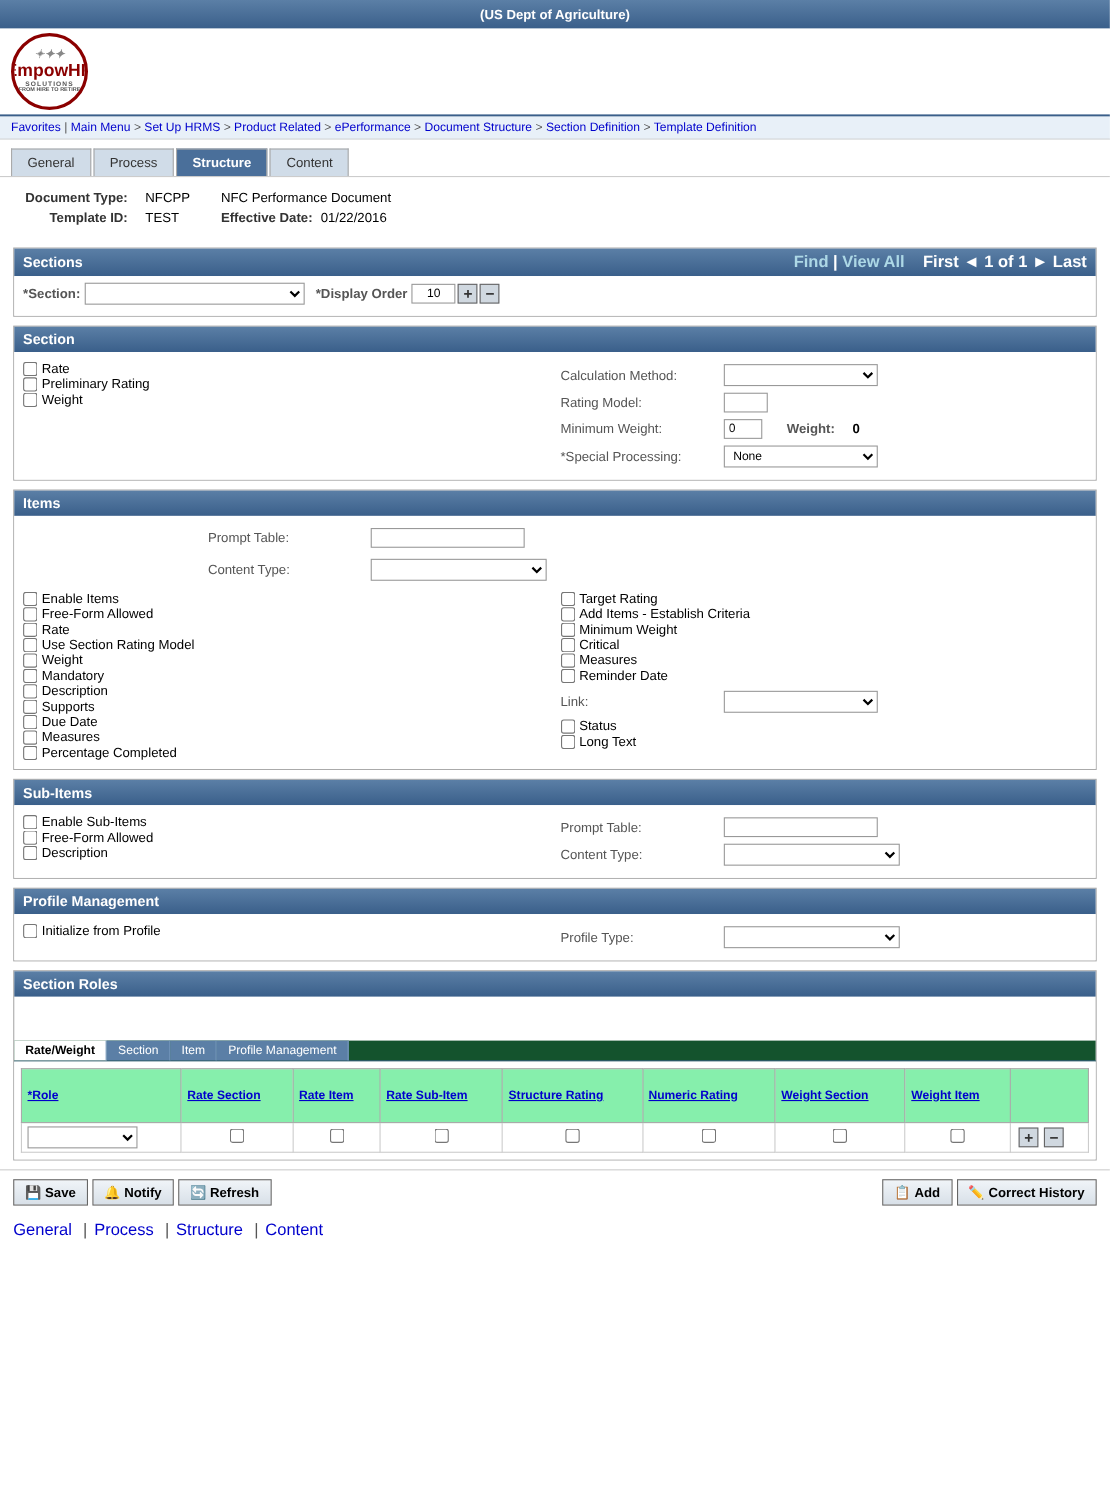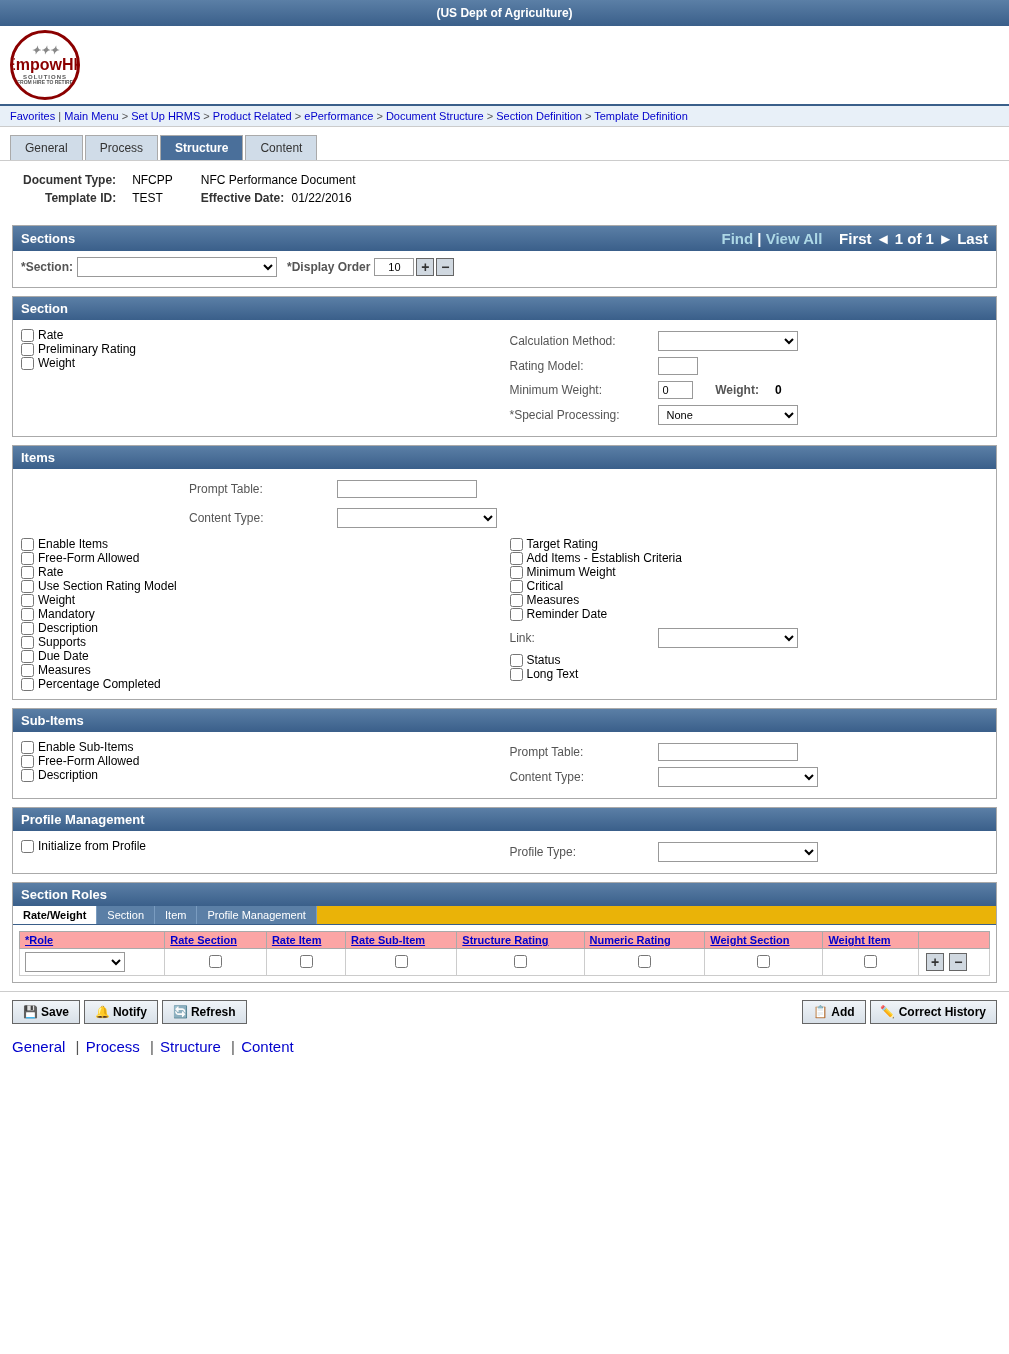--- a/index.html
+++ b/index.html
@@ -150,22 +150,23 @@
     .two-col {
       display: flex;
       gap: 10px;
     }
     .col-left { flex: 1; }
     .col-right { flex: 1; }
 
     
     .roles-tabs {
       display: flex;
-      background: #eab308;
+      background: #14532d;
       border-bottom: 1px solid #3a5f8a;
+      margin-top: 40px;
     }
     .roles-tab {
       padding: 3px 10px;
       color: #fff;
       font-size: 11px;
       cursor: pointer;
       border-right: 1px solid #7a9cc0;
       background: #5b7fa6;
     }
     .roles-tab.active {
@@ -174,23 +175,23 @@
       font-weight: bold;
       border-bottom: none;
     }
 
     table.data-table {
       width: 100%;
       border-collapse: collapse;
       font-size: 11px;
     }
     table.data-table th {
-      background: #fca5a5;
+      background: #86efac;
       border: 1px solid #aaa;
-      padding: 2px 5px;
+      padding: 18px 5px;
       text-align: left;
       font-weight: bold;
       color: #000;
     }
     table.data-table th a { color: #0000cc; text-decoration: underline; font-size: 11px; }
     table.data-table td {
       border: 1px solid #ccc;
       padding: 3px 5px;
     }
     table.data-table td input[type="checkbox"] { margin: 0; }

